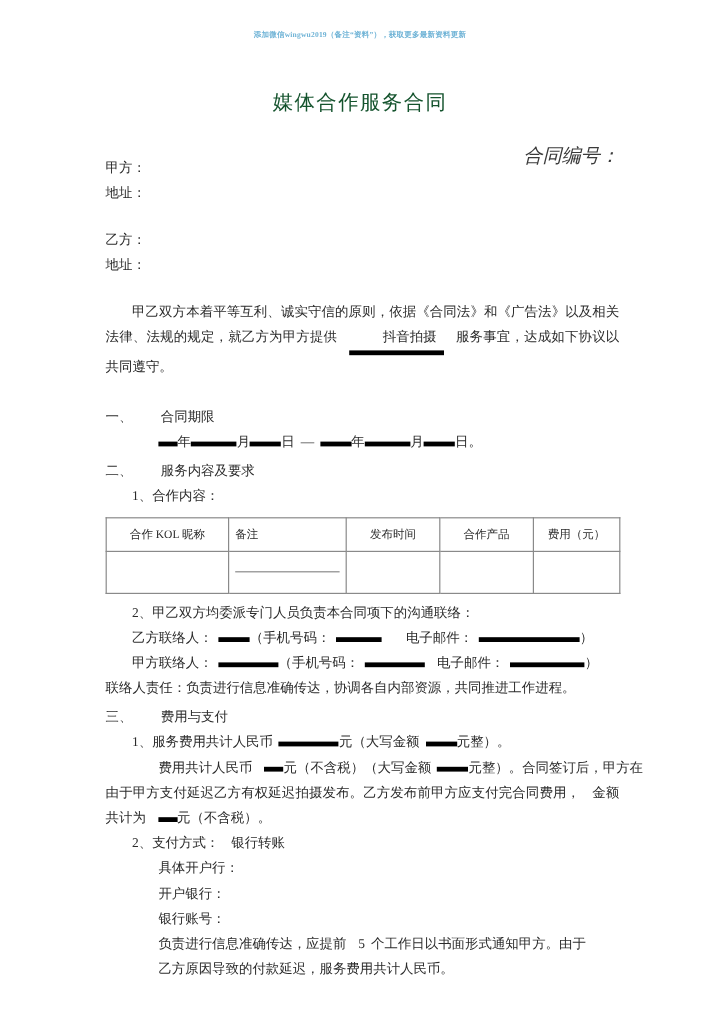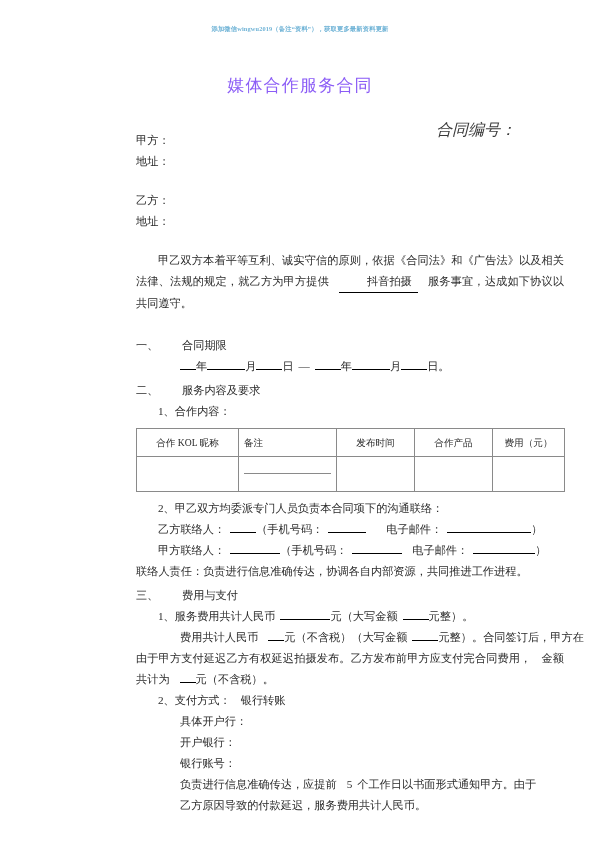--- a/index.html
+++ b/index.html
@@ -23,21 +23,21 @@
     font-weight:bold;
     font-family:"Liberation Serif", serif;
     white-space:nowrap;
   }
 
   
   .title {
     position:absolute; top:74px; left:0; width:600px;
     text-align:center;
     font-size:17px;
-    color:#8b5cf6;
+    color:#14532d;
     font-family:"Liberation Serif", serif;
     letter-spacing:1.2px;
   }
 
   
   .contract-no {
     position:absolute; top:120px; left:0; width:516px;
     text-align:right;
     font-size:16px;
     color:#3a3a3a;
@@ -45,32 +45,31 @@
   }
 
   
   .body {
     position:absolute;
     top:130px; left:88px;
     width:428px;
     font-size:11.2px;
     line-height:21px;
     color:#2b2b2b;
-    margin-left:48px;
   }
 
   .fieldline { margin:0; padding:0; height:21px; }
   .gap { height:18px; }
 
   p.para { margin:0; padding:0; text-align:justify; text-justify:inter-ideograph; }
   .indent { text-indent:22px; }
 
   .blank-u {
     display:inline-block;
-    border-bottom:1px solid #000000;
+    border-bottom:4px solid #000000;
     text-align:center;
     vertical-align:baseline;
   }
   .b-xs { min-width:16px; }
   .b-sm { min-width:26px; }
   .b-md { min-width:38px; }
   .b-lg { min-width:50px; }
   .b-xl { min-width:62px; }
   .b-xxl { min-width:84px; }
   .b-fill { min-width:56px; padding:0 6px; }

